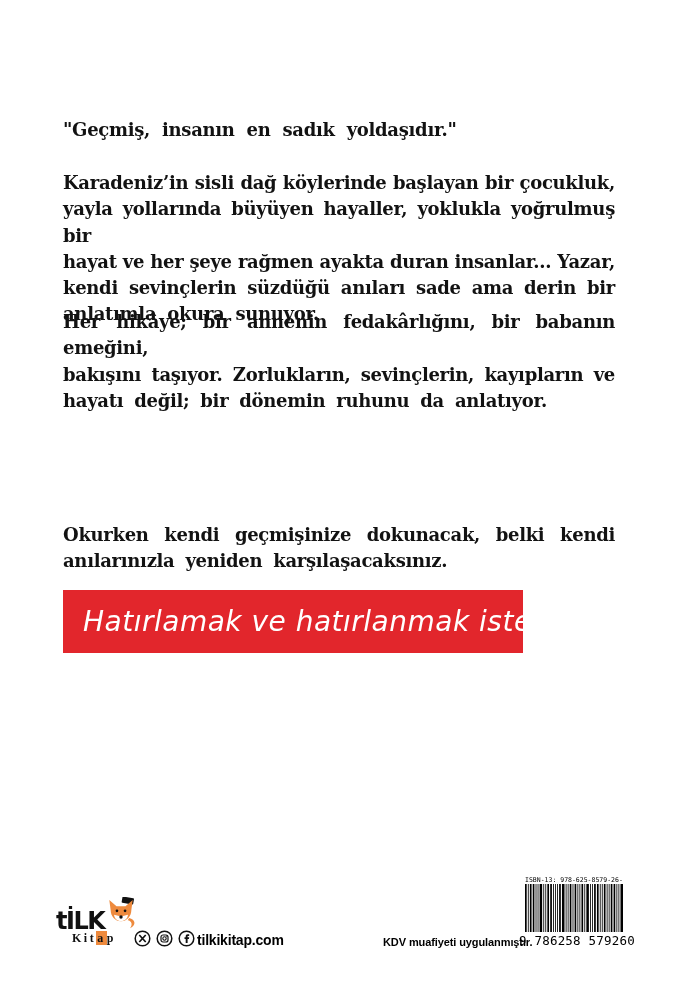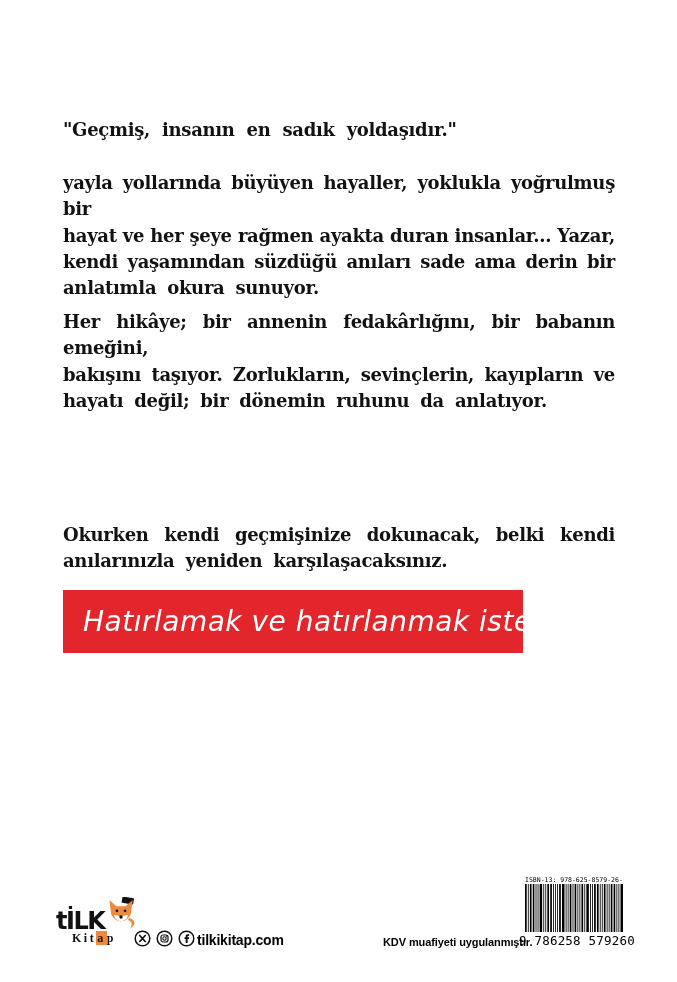--- a/index.html
+++ b/index.html
@@ -43,23 +43,24 @@
                   letter-spacing:.2px;color:#000;white-space:nowrap;}
 </style>
 </head>
 <body>
 
 <div class="cover">
 
   <div class="textblock ll" id="quote">"Geçmiş, insanın en sadık yoldaşıdır."</div>
 
   <div class="textblock" id="p1">
+    <div class="jl">Karadeniz’in sisli dağ köylerinde başlayan bir çocukluk,</div>
     <div class="jl">yayla yollarında büyüyen hayaller, yoklukla yoğrulmuş bir</div>
     <div class="jl">hayat ve her şeye rağmen ayakta duran insanlar... Yazar,</div>
-    <div class="jl">kendi yaşamından süzdüğü anıları sade ama derin bir</div>
+    <div class="jl">kendi sevinçlerin süzdüğü anıları sade ama derin bir</div>
     <div class="ll">anlatımla okura sunuyor.</div>
   </div>
 
   <div class="textblock" id="p2">
     <div class="jl">Her hikâye; bir annenin fedakârlığını, bir babanın emeğini,</div>
     <div class="jl">bakışını taşıyor. Zorlukların, sevinçlerin, kayıpların ve</div>
     <div class="ll">hayatı değil; bir dönemin ruhunu da anlatıyor.</div>
   </div>
 
   <div class="textblock" id="p3">

